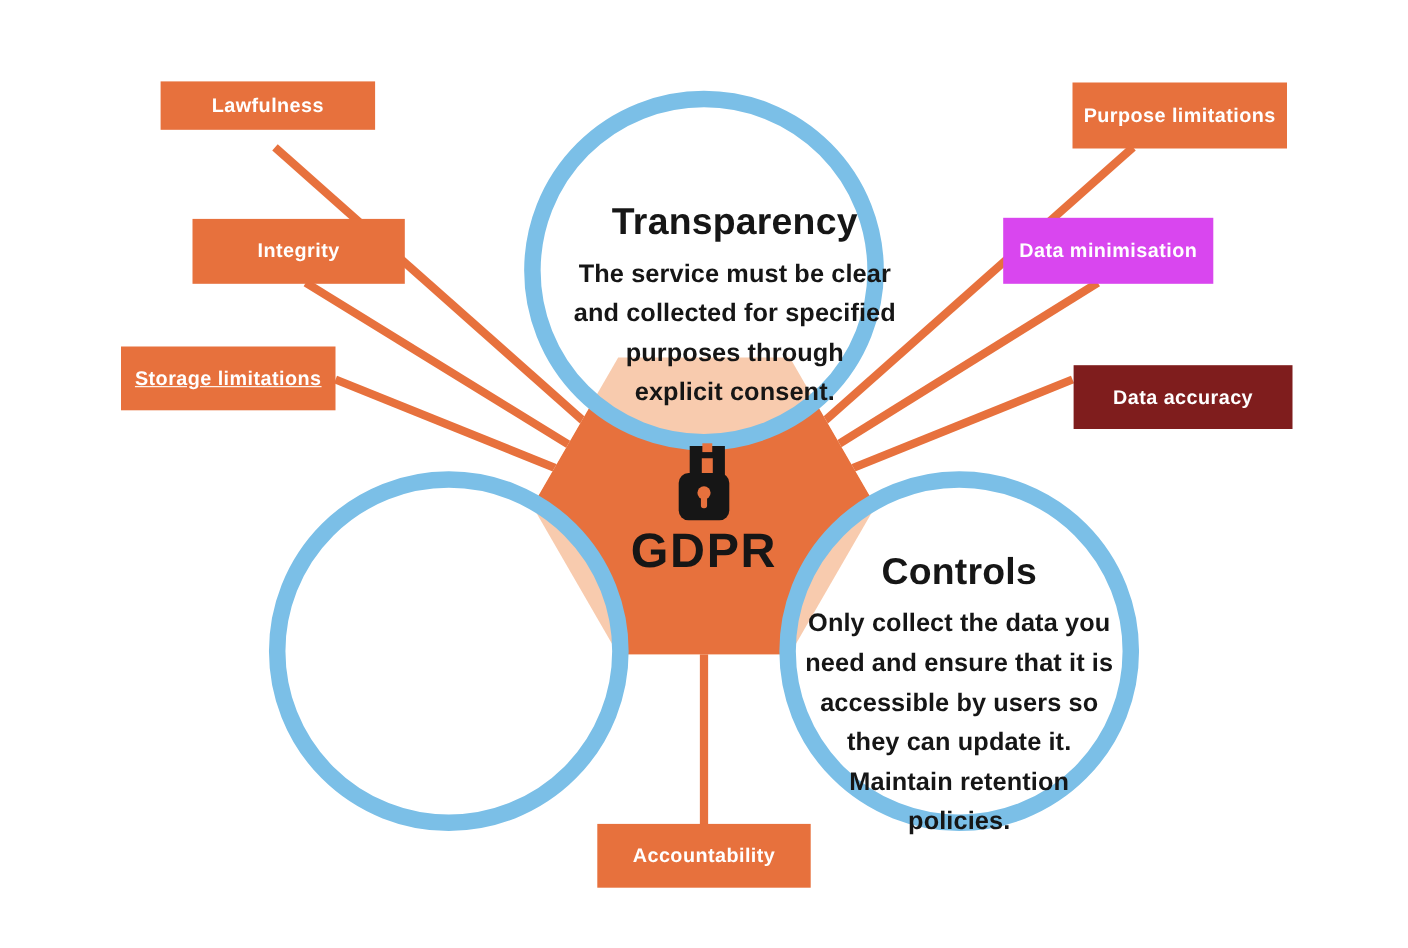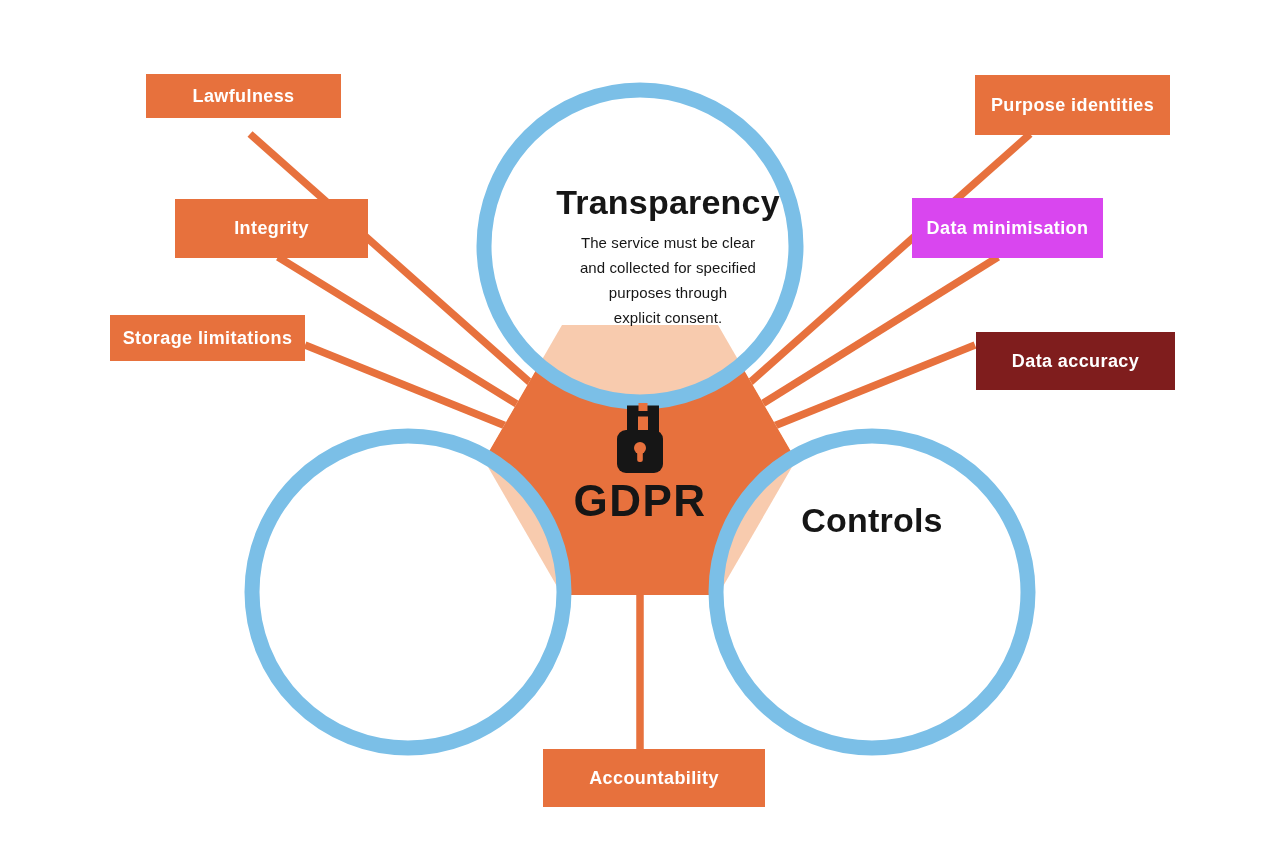--- a/index.html
+++ b/index.html
@@ -38,23 +38,23 @@
   }
   .node h2 {
     margin: 0 0 8px 0;
     font-size: 34px;
     line-height: 40px;
     font-weight: bold;
     letter-spacing: 0.2px;
   }
   .node p {
     margin: 0;
-    font-size: 15px;
-    line-height: 25px;
-    font-weight: normal;
+    font-size: 23px;
+    line-height: 36px;
+    font-weight: bold;
     white-space: pre-line;
     letter-spacing: 0.1px;
   }
 
   .gdpr {
     position: absolute;
     left: 520px;
     top: 476px;
     width: 240px;
     text-align: center;
@@ -116,23 +116,29 @@
 and collected for specified
 purposes through
 explicit consent.</p>
   </div>
 
   <div class="node" style="left:238px; top:500px; width:340px;">
   </div>
 
   <div class="node" style="left:702px; top:500px; width:340px;">
     <h2>Controls</h2>
+    <p>Only collect the data you
+need and ensure that it is
+accessible by users so
+they can update it.
+Maintain retention
+policies.</p>
   </div>
 
   <div class="tag" style="left: 110px; top: 74px; width: 195px; height: 44px; background: rgb(231, 113, 61); color: rgb(255, 255, 255); margin-left: 36px;">Lawfulness</div>
   <div class="tag" style="left: 175px; top: 199px; width: 193px; height: 59px; background: rgb(231, 113, 61); color: rgb(255, 255, 255);">Integrity</div>
-  <div class="tag" style="left: 110px; top: 315px; width: 195px; height: 46px; background: rgb(231, 113, 61); color: rgb(255, 255, 255);">Storage limitations</div>
-  <div class="tag" style="left: 975px; top: 75px; width: 195px; height: 60px; background: rgb(231, 113, 61); color: rgb(255, 255, 255);">Purpose identities</div>
+  <div class="tag" style="left: 110px; top: 315px; width: 195px; height: 58px; background: rgb(231, 113, 61); color: rgb(255, 255, 255); text-decoration: underline;">Storage limitations</div>
+  <div class="tag" style="left: 975px; top: 75px; width: 195px; height: 60px; background: rgb(231, 113, 61); color: rgb(255, 255, 255);">Purpose limitations</div>
   <div class="tag" style="left: 912px; top: 198px; width: 191px; height: 60px; background: #d946ef; color: rgb(255, 255, 255);">Data minimisation</div>
   <div class="tag" style="left: 976px; top: 332px; width: 199px; height: 58px; background: #7f1d1d; color: rgb(255, 255, 255);">Data accuracy</div>
-  <div class="tag" style="left: 543px; top: 749px; width: 222px; height: 58px; background: rgb(231, 113, 61); color: rgb(255, 255, 255);">Accountability</div>
+  <div class="tag" style="left: 543px; top: 749px; width: 194px; height: 58px; background: rgb(231, 113, 61); color: rgb(255, 255, 255);">Accountability</div>
 
 </div>
 
 </body></html>

